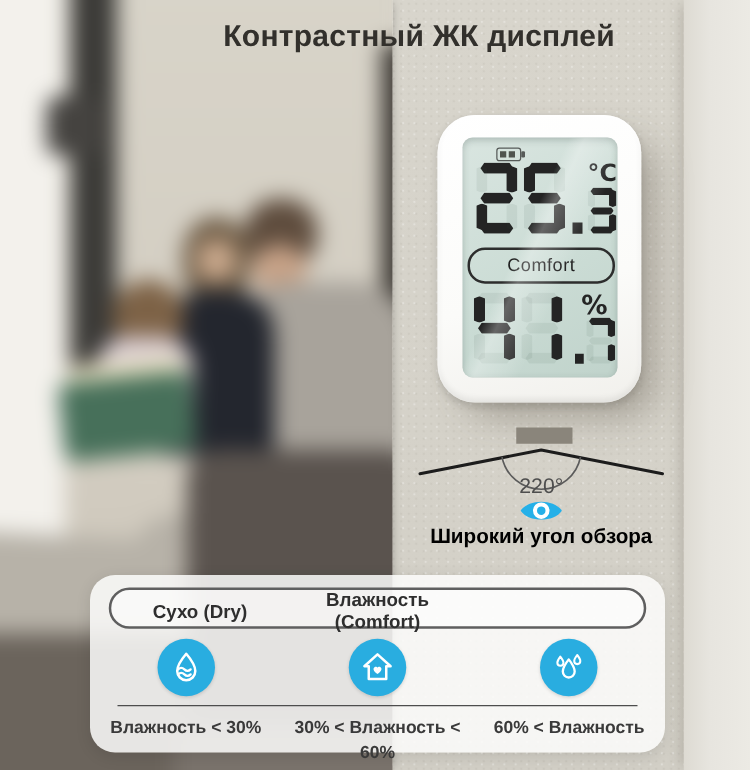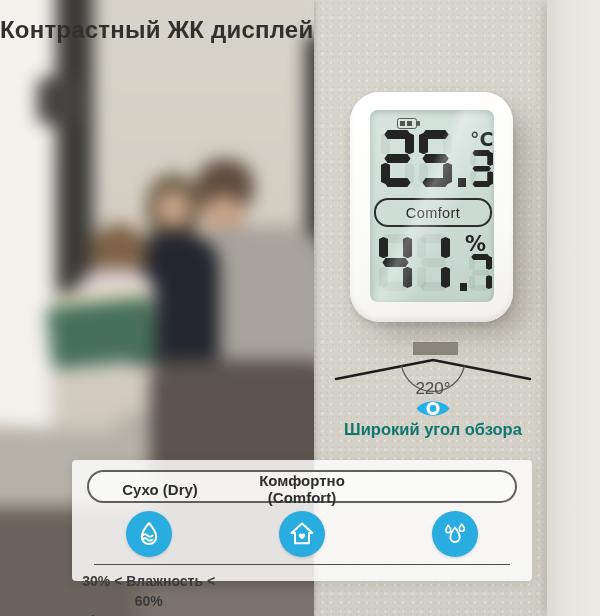--- a/index.html
+++ b/index.html
@@ -18,21 +18,21 @@
         box-shadow:-6px 0 10px -4px rgba(90,82,70,.25);}
 
   
   .photo{position:absolute;left:0;top:0;width:314px;height:616px;overflow:hidden;
          box-shadow:3px 0 6px -2px rgba(0,0,0,.18);}
   .photo-inner{position:absolute;inset:0;filter:blur(8px);transform:scale(1.08);
          background:linear-gradient(180deg,#d8d4c9 0%,#d2ccc0 60%,#c4beb2 100%);}
   .ph{position:absolute;}
 
   
-  .title{position:absolute;top:16px;left:0;width:492px;text-align:left;
+  .title{position:absolute;top:16px;left:0;width:492px;text-align:right;
          font-size:24px;font-weight:bold;letter-spacing:.2px;color:#32302c;}
 
   
   .device{position:absolute;left:350px;top:92px;width:163px;height:230px;
           background:linear-gradient(165deg,#ffffff 0%,#fbfbf9 60%,#f1f0ec 100%);
           border-radius:30px;
           box-shadow:16px 16px 30px -6px rgba(80,72,58,.38),0 3px 6px rgba(0,0,0,.12),
                      inset 0 2px 3px rgba(255,255,255,.9),inset 0 -3px 5px rgba(0,0,0,.07);}
   .lcd{position:absolute;left:20px;top:18px;width:124px;height:192px;border-radius:8px;
        background:linear-gradient(150deg,#d9e5e0 0%,#cbdcd5 55%,#c0d3cb 100%);
@@ -78,24 +78,24 @@
        border:2px solid #2d2d2d;border-radius:14px;display:flex;align-items:center;
        justify-content:center;font-size:14.5px;font-weight:500;letter-spacing:.4px;color:#1e1e1e;}
 
   
   .mount{position:absolute;left:413px;top:342px;width:45px;height:13px;background:#8a857b;}
   .angle-svg{position:absolute;left:328px;top:338px;}
   .angle-label{position:absolute;left:433px;top:379px;transform:translateX(-50%);
        font-size:17px;color:#4e4e4e;font-weight:500;}
   .eye{position:absolute;left:415px;top:397px;}
   .angle-caption{position:absolute;left:433px;top:420px;transform:translateX(-50%);
-       white-space:nowrap;font-size:16.5px;font-weight:bold;color:#0f766e;}
-
-  
-  .card{position:absolute;left:72px;top:460px;width:460px;height:121px;border-radius:4px;
+       white-space:nowrap;font-size:16.5px;font-weight:bold;color:#000000;}
+
+  
+  .card{position:absolute;left:72px;top:460px;width:460px;height:142px;border-radius:20px;
         background:rgba(253,253,252,.85);box-shadow:0 3px 12px rgba(0,0,0,.10);}
   .card-pill{margin:10px auto 0;width:426px;height:29px;border:2px solid #5f5f5f;
         border-radius:999px;background:rgba(255,255,255,.55);
         display:grid;grid-template-columns:1fr 1fr 1fr;align-items:center;}
   .card-pill div{text-align:center;font-size:15px;font-weight:bold;color:#2e2e2e;}
   .icon-row{margin-top:8px;display:grid;grid-template-columns:1fr 1fr 1fr;justify-items:center;}
   .cyan-circle{width:46px;height:46px;border-radius:50%;background:#29ade0;
         display:flex;align-items:center;justify-content:center;
         box-shadow:0 1px 3px rgba(0,0,0,.15);}
   .card-sep{margin:7px 22px 0;border-top:1.6px solid #4d4d4d;}
@@ -239,21 +239,21 @@
   <div class="angle-label">220°</div>
   <svg class="eye" width="36" height="23" viewBox="0 0 36 23">
     <path d="M1.5 11.5 C8 2 28 2 34.5 11.5 C28 21 8 21 1.5 11.5 Z" fill="#25b0e8"></path>
     <circle cx="18" cy="11.5" r="5" fill="none" stroke="#ffffff" stroke-width="3.2"></circle>
   </svg>
   <div class="angle-caption">Широкий угол обзора</div>
 
   <div class="card">
     <div class="card-pill">
       <div>Сухо (Dry)</div>
-      <div>Комфортно (Comfort)</div>
+      <div>Влажность (Comfort)</div>
     </div>
 
     <div class="icon-row">
       <div class="cyan-circle">
         <svg width="30" height="30" viewBox="0 0 24 24">
           <path d="M12 3.2 C12 3.2 6.2 10 6.2 14.3 A5.8 5.8 0 0 0 17.8 14.3 C17.8 10 12 3.2 12 3.2 Z" fill="none" stroke="#ffffff" stroke-width="1.6" stroke-linejoin="round"></path>
           <path d="M6.8 13.2 q2 -1.9 4 0 t4 0" fill="none" stroke="#ffffff" stroke-width="1.5" stroke-linecap="round"></path>
           <path d="M6.8 16.4 q2 -1.9 4 0 t4 0" fill="none" stroke="#ffffff" stroke-width="1.5" stroke-linecap="round"></path>
         </svg>
       </div>
@@ -269,19 +269,25 @@
           <path d="M6.6 5 C6.6 5 4.7 7.5 4.7 8.9 A1.95 1.95 0 0 0 8.6 8.9 C8.6 7.5 6.6 5 6.6 5 Z" fill="none" stroke="#ffffff" stroke-width="1.3" stroke-linejoin="round"></path>
           <path d="M17.4 4 C17.4 4 15.5 6.5 15.5 7.9 A1.95 1.95 0 0 0 19.4 7.9 C19.4 6.5 17.4 4 17.4 4 Z" fill="none" stroke="#ffffff" stroke-width="1.3" stroke-linejoin="round"></path>
         </svg>
       </div>
     </div>
 
     <div class="card-sep"></div>
 
     <div class="cond-row">
       <div>
+        <span>Влажность &lt; 30%</span>
+      </div>
+      <div>
         <span>30% &lt; Влажность &lt; 60%</span><br>
         <span>20°C &lt; Температура &lt; 26°C</span>
       </div>
+      <div>
+        <span>60% &lt; Влажность</span>
+      </div>
     </div>
   </div>
 
 </div>
 
 </body></html>

